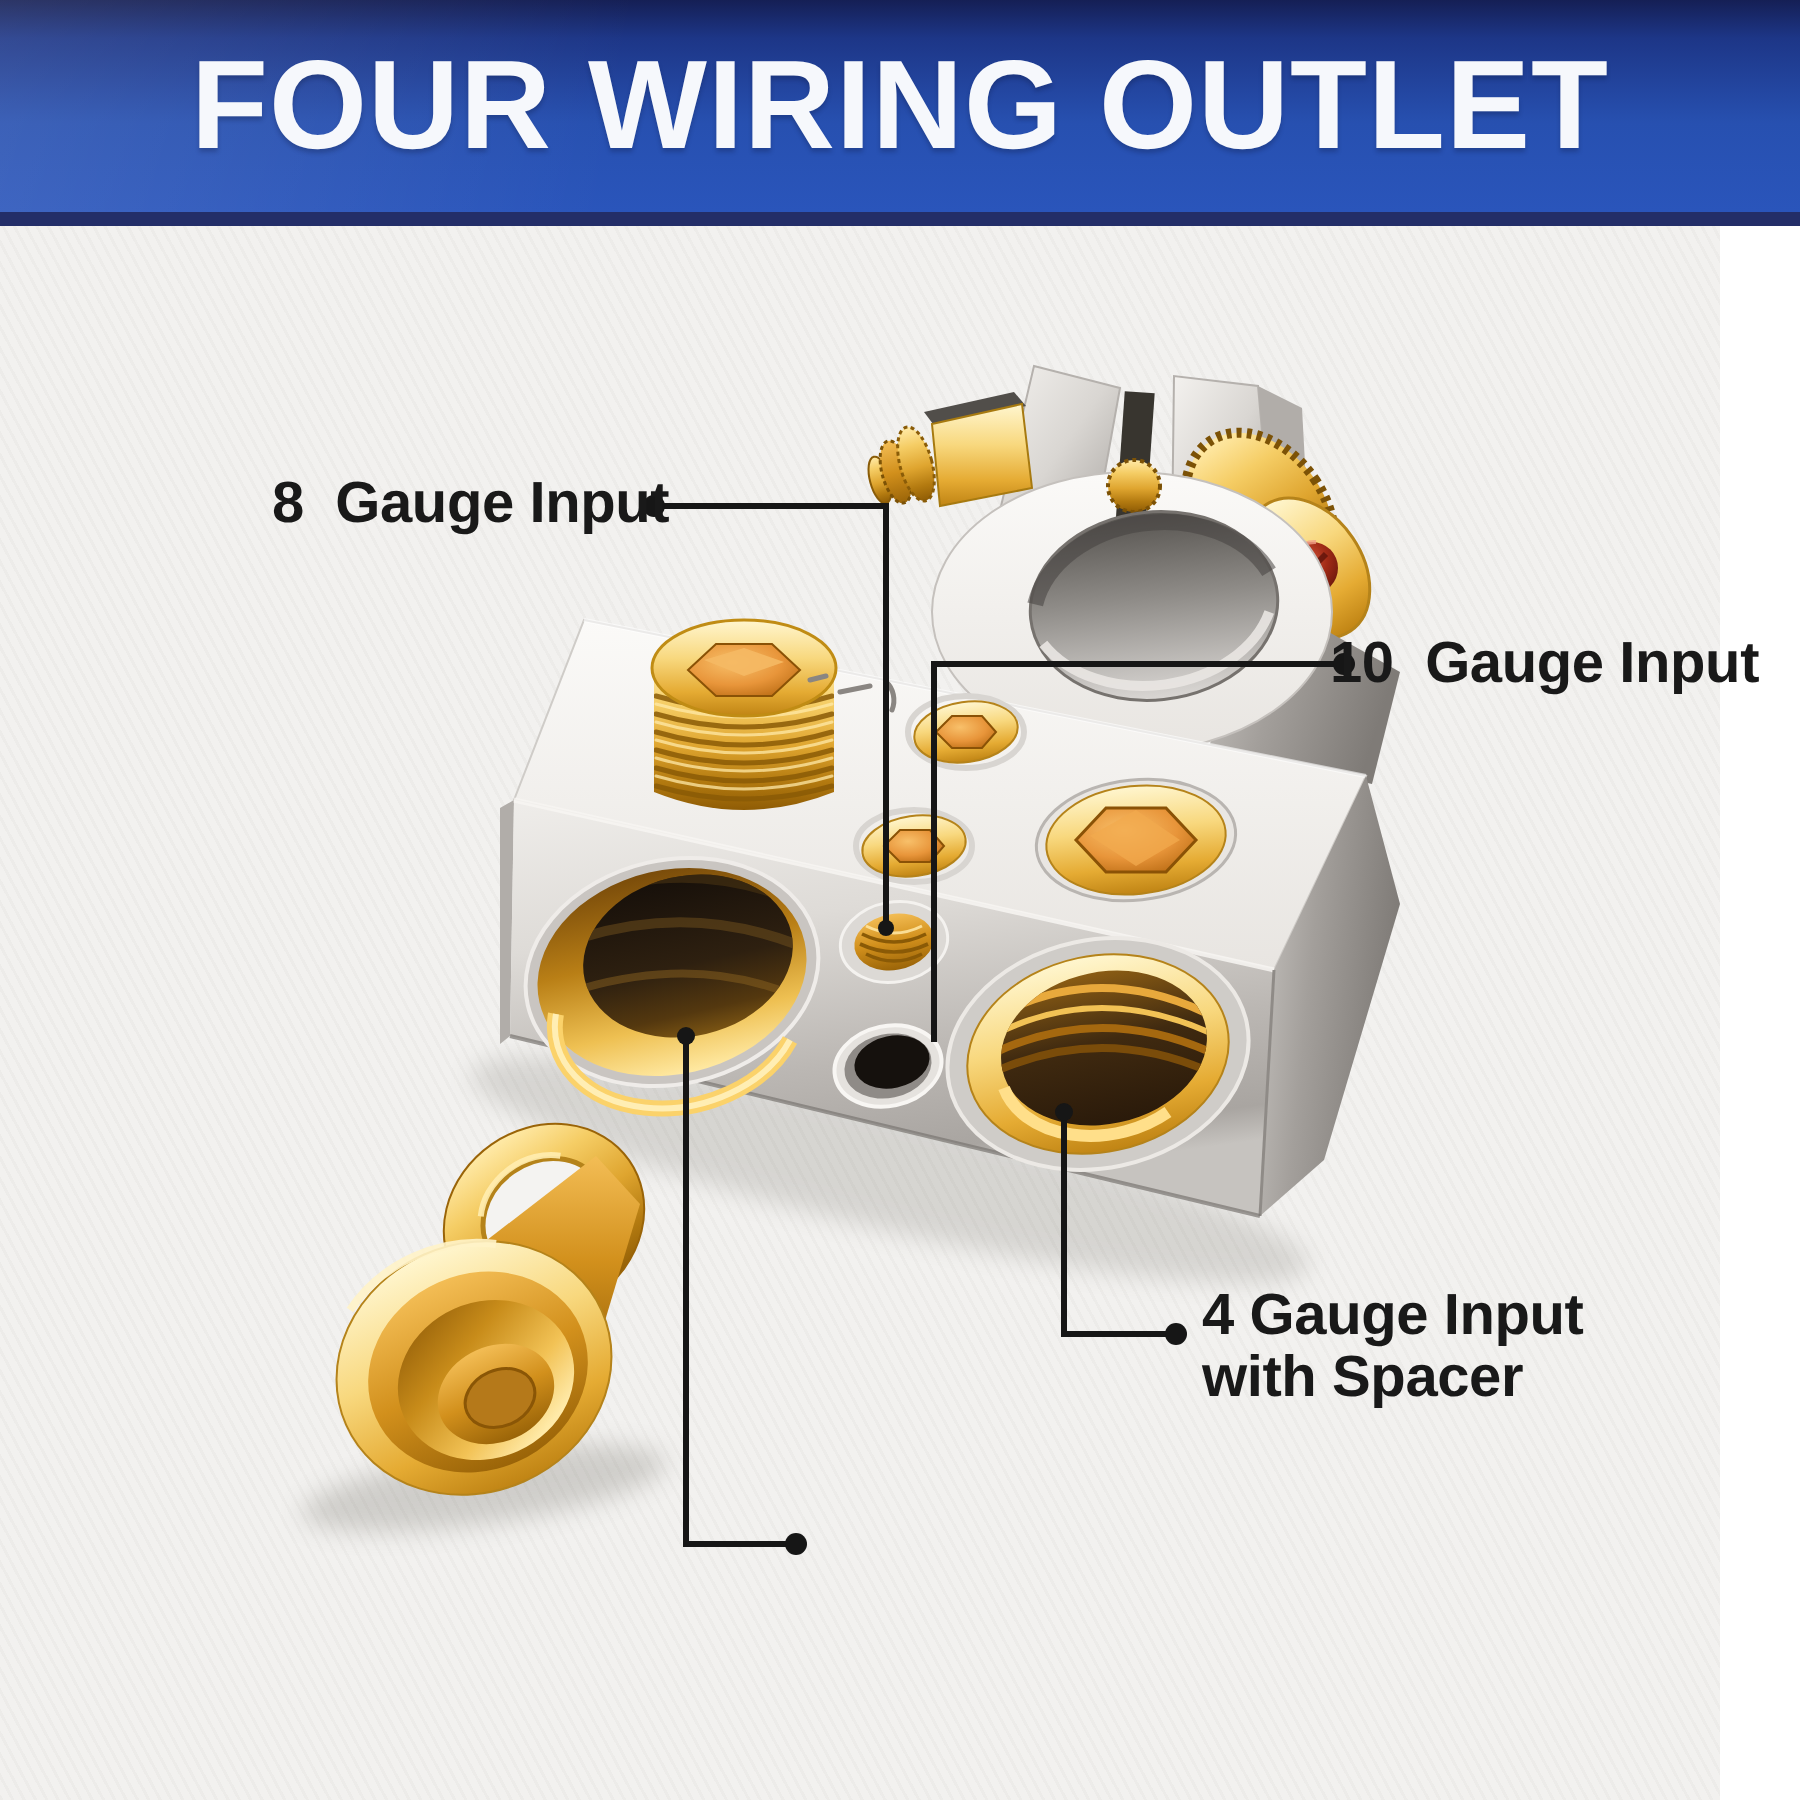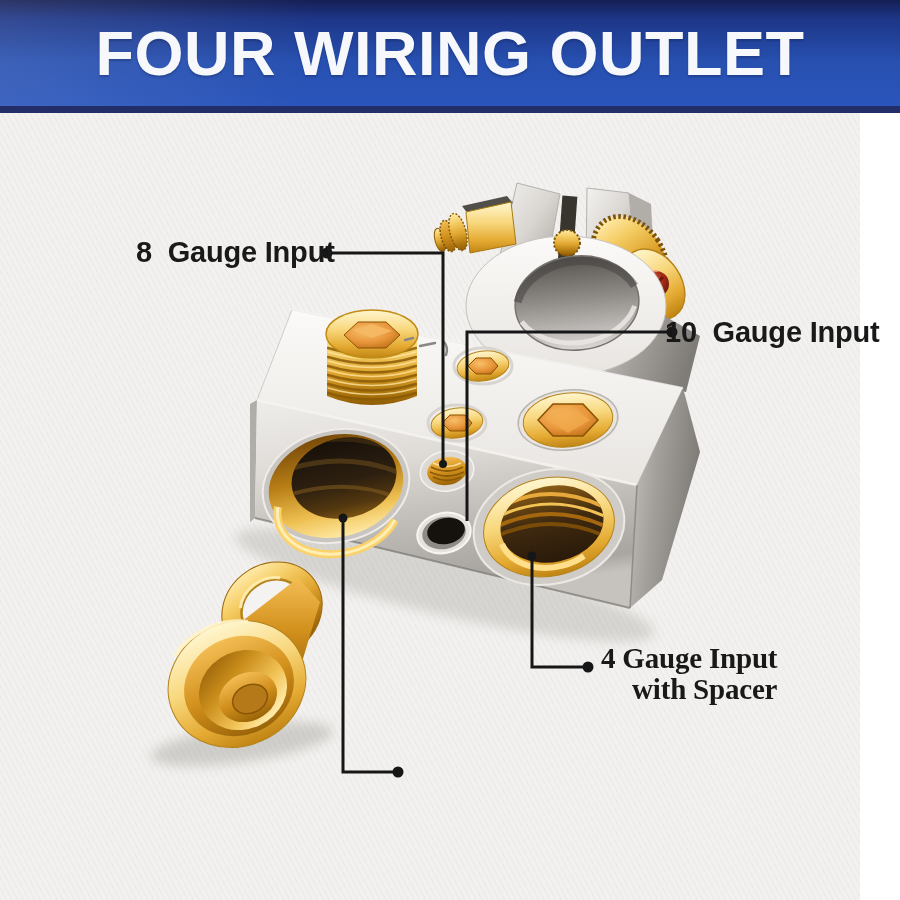--- a/index.html
+++ b/index.html
@@ -21,24 +21,24 @@
   .banner h1{
     margin:0;color:#f6f8fc;font-size:63px;font-weight:bold;
     letter-spacing:0.5px;font-family:"Liberation Sans", sans-serif;
     text-shadow:0 2px 2px rgba(10,18,50,0.25);
   }
   .art{position:absolute;left:0;top:0;width:900px;height:900px;}
   .callout{
     position:absolute;color:#191919;font-weight:700;font-size:29px;line-height:31px;
     letter-spacing:-0.2px;
   }
-  .callout span{display:block;white-space:pre;text-align:right;}
+  .callout span{display:block;white-space:pre;}
   .c8{left:136px;top:237px;}
   .c10{left:665px;top:317px;}
-  .c4{left:601px;top:643px;font-family:Liberation Serif, serif;}
+  .c4{left:601px;top:643px;}
   .crs{left:417px;top:747px;}
 </style>
 </head>
 <body>
 
 <div class="stage">
 
   <header class="banner">
     <h1>FOUR WIRING OUTLET</h1>
   </header>

